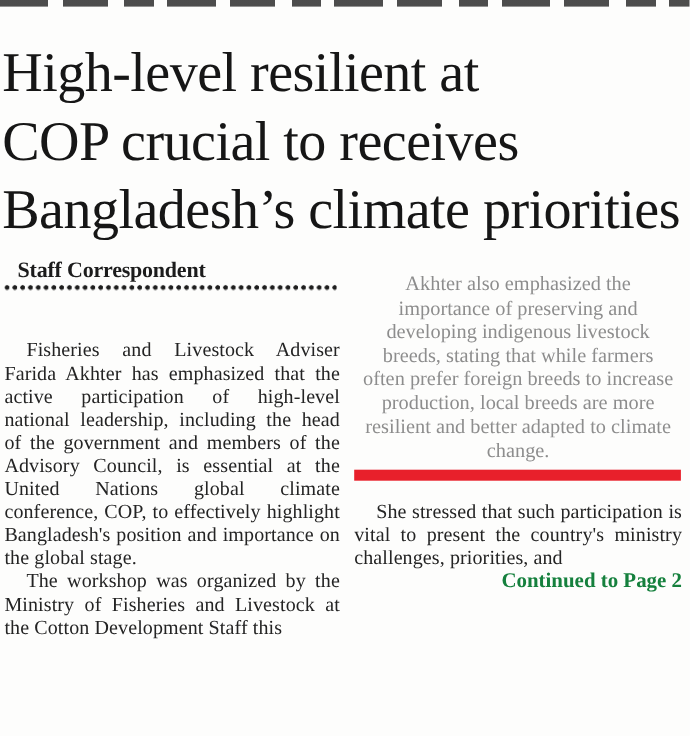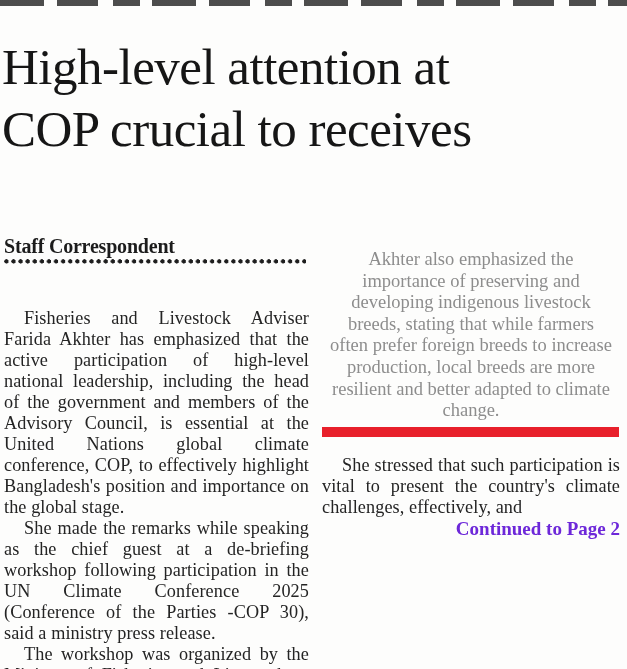--- a/index.html
+++ b/index.html
@@ -33,21 +33,21 @@
     width: 624px;
     font-size: 51px;
     line-height: 62px;
     letter-spacing: -0.5px;
     color: #161616;
     font-weight: 400;
   }
 
   .byline {
     position: absolute;
-    top: 235px; left: 4px;
+    top: 235px; left: 16px;
     font-size: 20px;
     font-weight: bold;
     letter-spacing: -0.2px;
     color: #1c1c1c;
   }
 
   .dotted-rule {
     position: absolute;
     top: 259px; left: 4px;
     width: 302px; height: 5px;
@@ -99,46 +99,46 @@
     background: #e8202b;
   }
 
   .continued {
     margin: 0;
     font-size: 19px;
     line-height: 21px;
     font-weight: bold;
     text-align: right;
     text-indent: 0;
-    color: #6d28d9;
+    color: #15803d;
   }
 </style>
 </head>
 <body>
 
 <div class="page">
 
   <div class="masthead-crop"></div>
 
   <h1 class="headline">
-    <div>High-level attention at</div>
+    <div>High-level resilient at</div>
     <div>COP crucial to receives</div>
+    <div>Bangladesh’s climate priorities</div>
   </h1>
 
   <div class="byline">Staff Correspondent</div>
   <div class="dotted-rule"></div>
 
   <div class="col-left">
     <p class="para">Fisheries and Livestock Adviser Farida Akhter has emphasized that the active participation of high-level national leadership, including the head of the government and members of the Advisory Council, is essential at the United Nations global climate conference, COP, to effectively highlight Bangladesh's position and importance on the global stage.</p>
-    <p class="para">She made the remarks while speaking as the chief guest at a de-briefing workshop following participation in the UN Climate Conference 2025 (Conference of the Parties -COP 30), said a ministry press release.</p>
     <p class="para">The workshop was organized by the Ministry of Fisheries and Livestock at the Cotton Development Staff this</p>
   </div>
 
   <div class="pull-quote">Akhter also emphasized the importance of preserving and developing indigenous livestock breeds, stating that while farmers often prefer foreign breeds to increase production, local breeds are more resilient and better adapted to climate change.</div>
 
   <div class="red-bar"></div>
 
   <div class="col-right">
-    <p class="para">She stressed that such participation is vital to present the country's climate challenges, effectively, and</p>
+    <p class="para">She stressed that such participation is vital to present the country's ministry challenges, priorities, and</p>
     <p class="continued">Continued to Page 2</p>
   </div>
 
 </div>
 
 </body></html>

